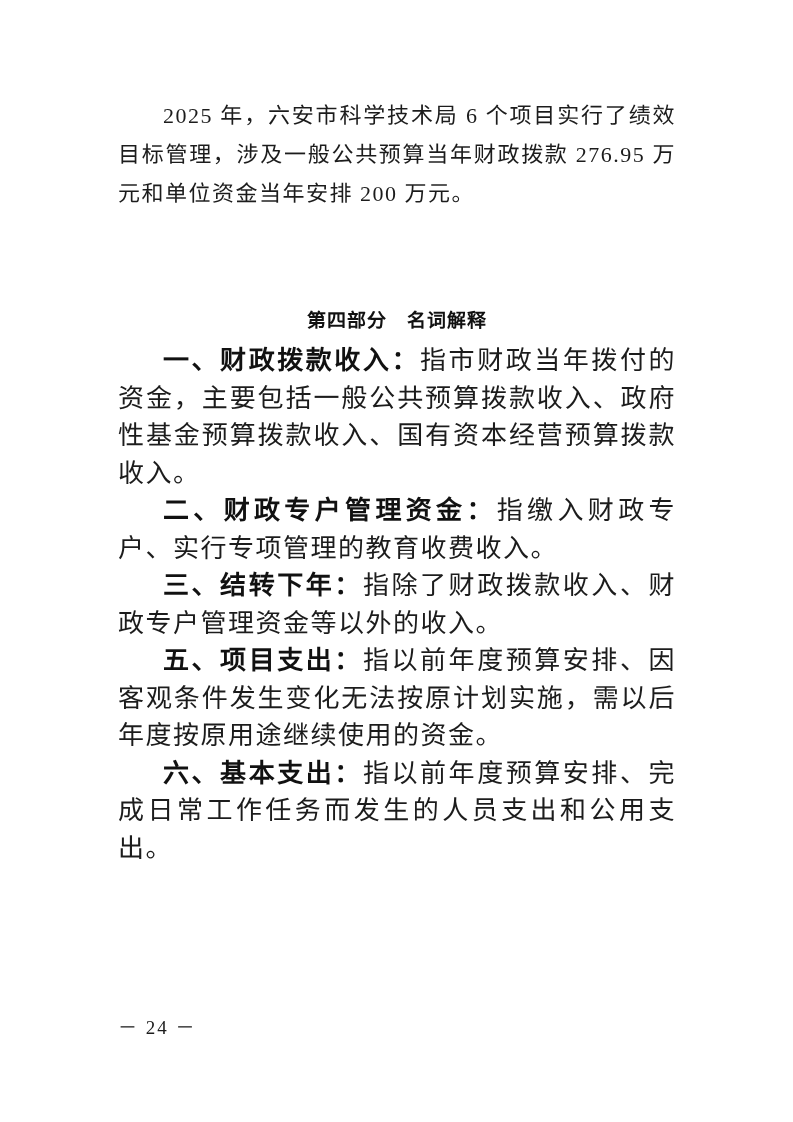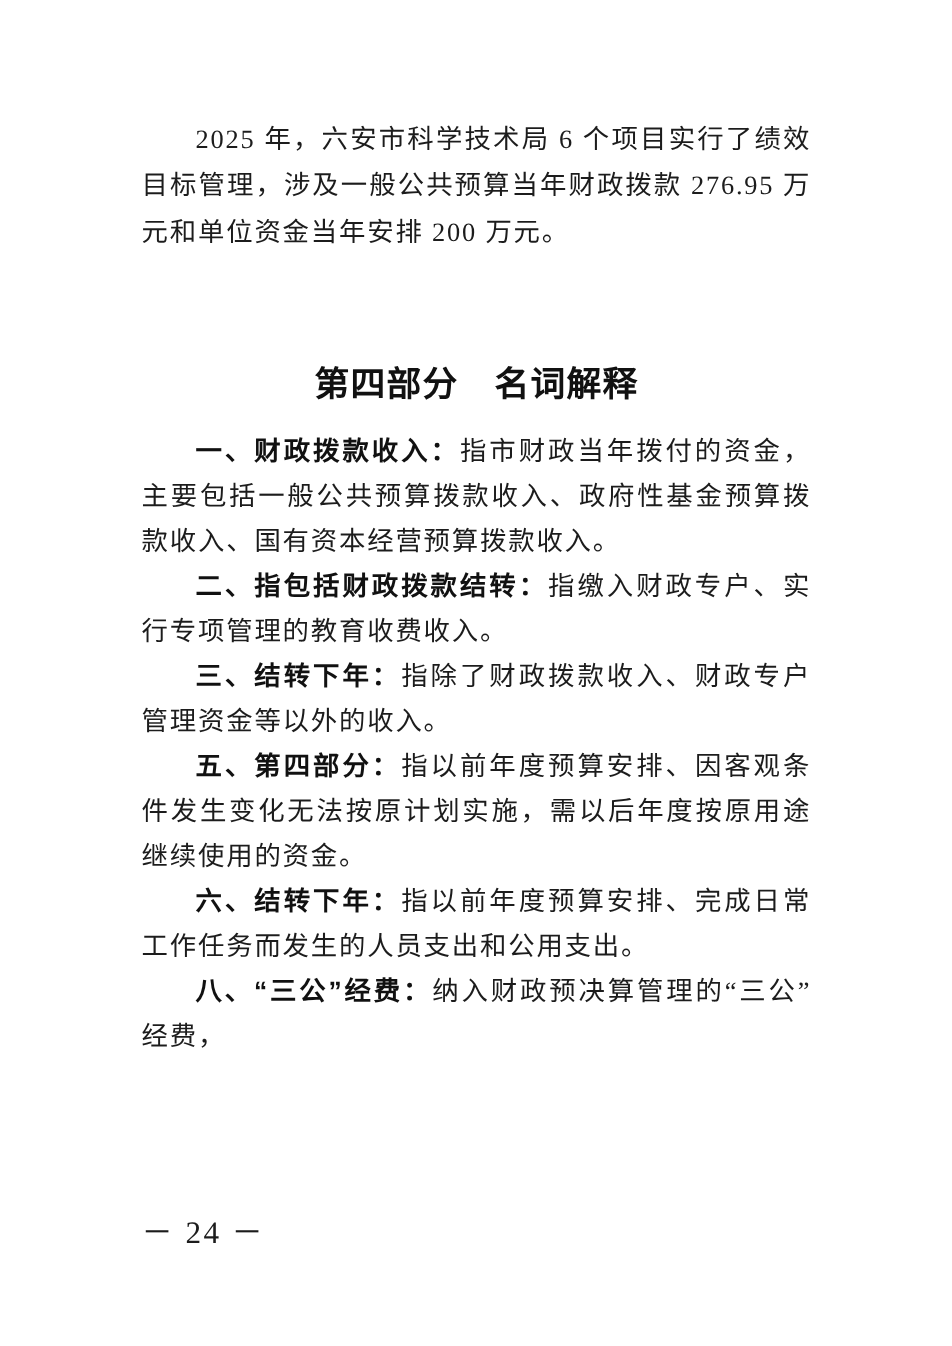--- a/index.html
+++ b/index.html
@@ -25,80 +25,79 @@
   }
   .intro {
     margin: 0;
     font-size: 22px;
     line-height: 39px;
     text-align: justify;
     text-indent: 45px;
     letter-spacing: 1.5px;
   }
   .section-title {
-    margin: 88px 0 16px 0;
-    font-size: 29px;
+    margin: 88px 0 1px 0;
+    font-size: 19px;
     line-height: 40px;
     font-weight: 700;
     text-align: center;
     font-family: "Liberation Sans", "DejaVu Sans", sans-serif;
     letter-spacing: 1px;
     color: #111111;
   }
   .terms {
     margin: 0;
     padding: 0;
   }
   .term {
     margin: 0;
-    font-size: 22px;
+    font-size: 26px;
     line-height: 37.5px;
     text-align: justify;
     text-indent: 45px;
     letter-spacing: 1.5px;
   }
   .term-label {
     font-family: "Liberation Sans", "DejaVu Sans", sans-serif;
     font-weight: 700;
     font-style: normal;
     color: #111111;
   }
   .page-footer {
     position: absolute;
     left: 118px;
     top: 1016px;
-    font-size: 26px;
+    font-size: 19px;
     line-height: 24px;
     letter-spacing: 2px;
     color: #1c1c1c;
   }
 </style>
 </head>
 <body>
 
 <div class="page">
   <div class="text-col">
 
     <p class="intro">2025 年，六安市科学技术局 6 个项目实行了绩效目标管理，涉及一般公共预算当年财政拨款 276.95 万元和单位资金当年安排 200 万元。</p>
 
     <h2 class="section-title">第四部分　名词解释</h2>
 
     <div class="terms">
 
       <p class="term"><b class="term-label">一、财政拨款收入：</b><span>指市财政当年拨付的资金，主要包括一般公共预算拨款收入、政府性基金预算拨款收入、国有资本经营预算拨款收入。</span></p>
 
-      <p class="term"><b class="term-label">二、指包括财政拨款结转：</b><span>指缴入财政专户、实行专项管理的教育收费收入。</span></p>
+      <p class="term"><b class="term-label">二、财政专户管理资金：</b><span>指缴入财政专户、实行专项管理的教育收费收入。</span></p>
 
       <p class="term"><b class="term-label">三、结转下年：</b><span>指除了财政拨款收入、财政专户管理资金等以外的收入。</span></p>
 
 
-      <p class="term"><b class="term-label">五、第四部分：</b><span>指以前年度预算安排、因客观条件发生变化无法按原计划实施，需以后年度按原用途继续使用的资金。</span></p>
+      <p class="term"><b class="term-label">五、项目支出：</b><span>指以前年度预算安排、因客观条件发生变化无法按原计划实施，需以后年度按原用途继续使用的资金。</span></p>
 
-      <p class="term"><b class="term-label">六、结转下年：</b><span>指以前年度预算安排、完成日常工作任务而发生的人员支出和公用支出。</span></p>
+      <p class="term"><b class="term-label">六、基本支出：</b><span>指以前年度预算安排、完成日常工作任务而发生的人员支出和公用支出。</span></p>
 
 
-      <p class="term"><b class="term-label">八、“三公”经费：</b><span>纳入财政预决算管理的“三公”经费，</span></p>
 
     </div>
   </div>
 
   <div class="page-footer">－ 24 －</div>
 </div>
 
 </body></html>

